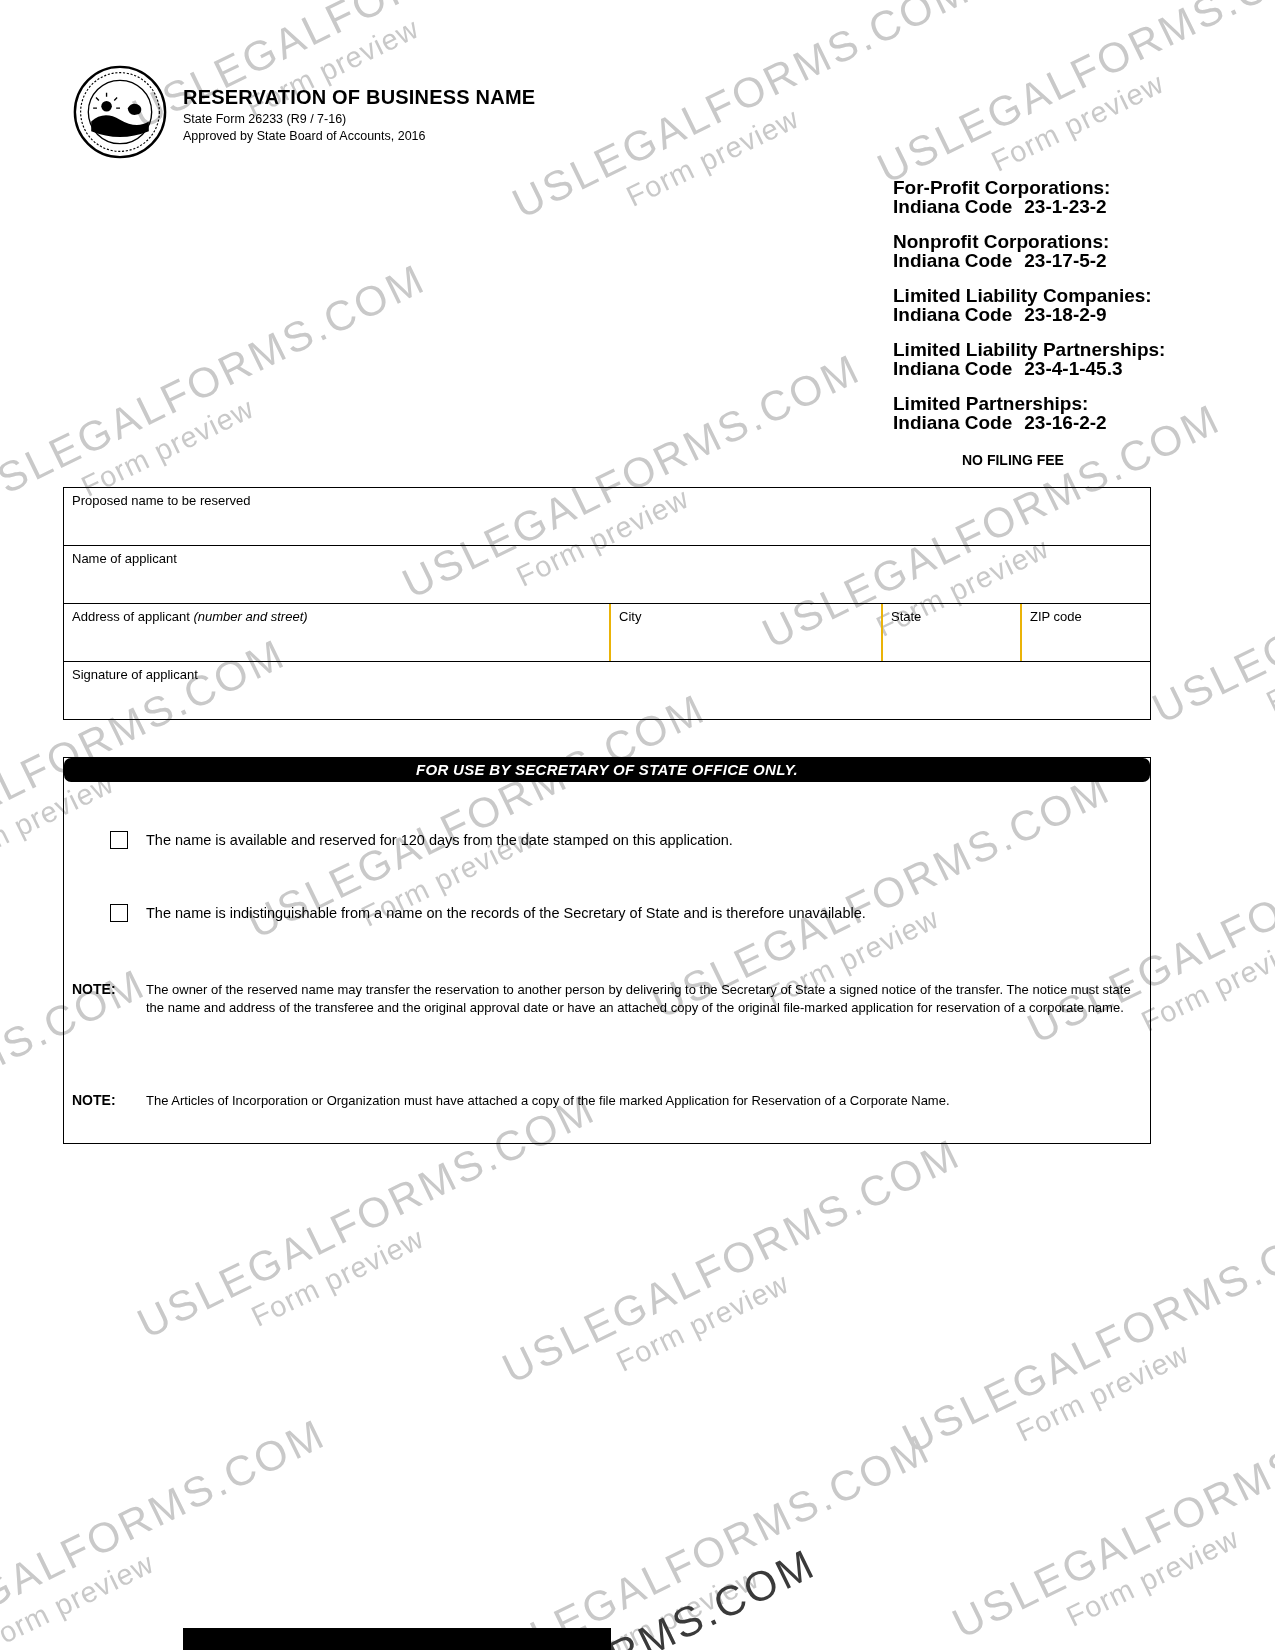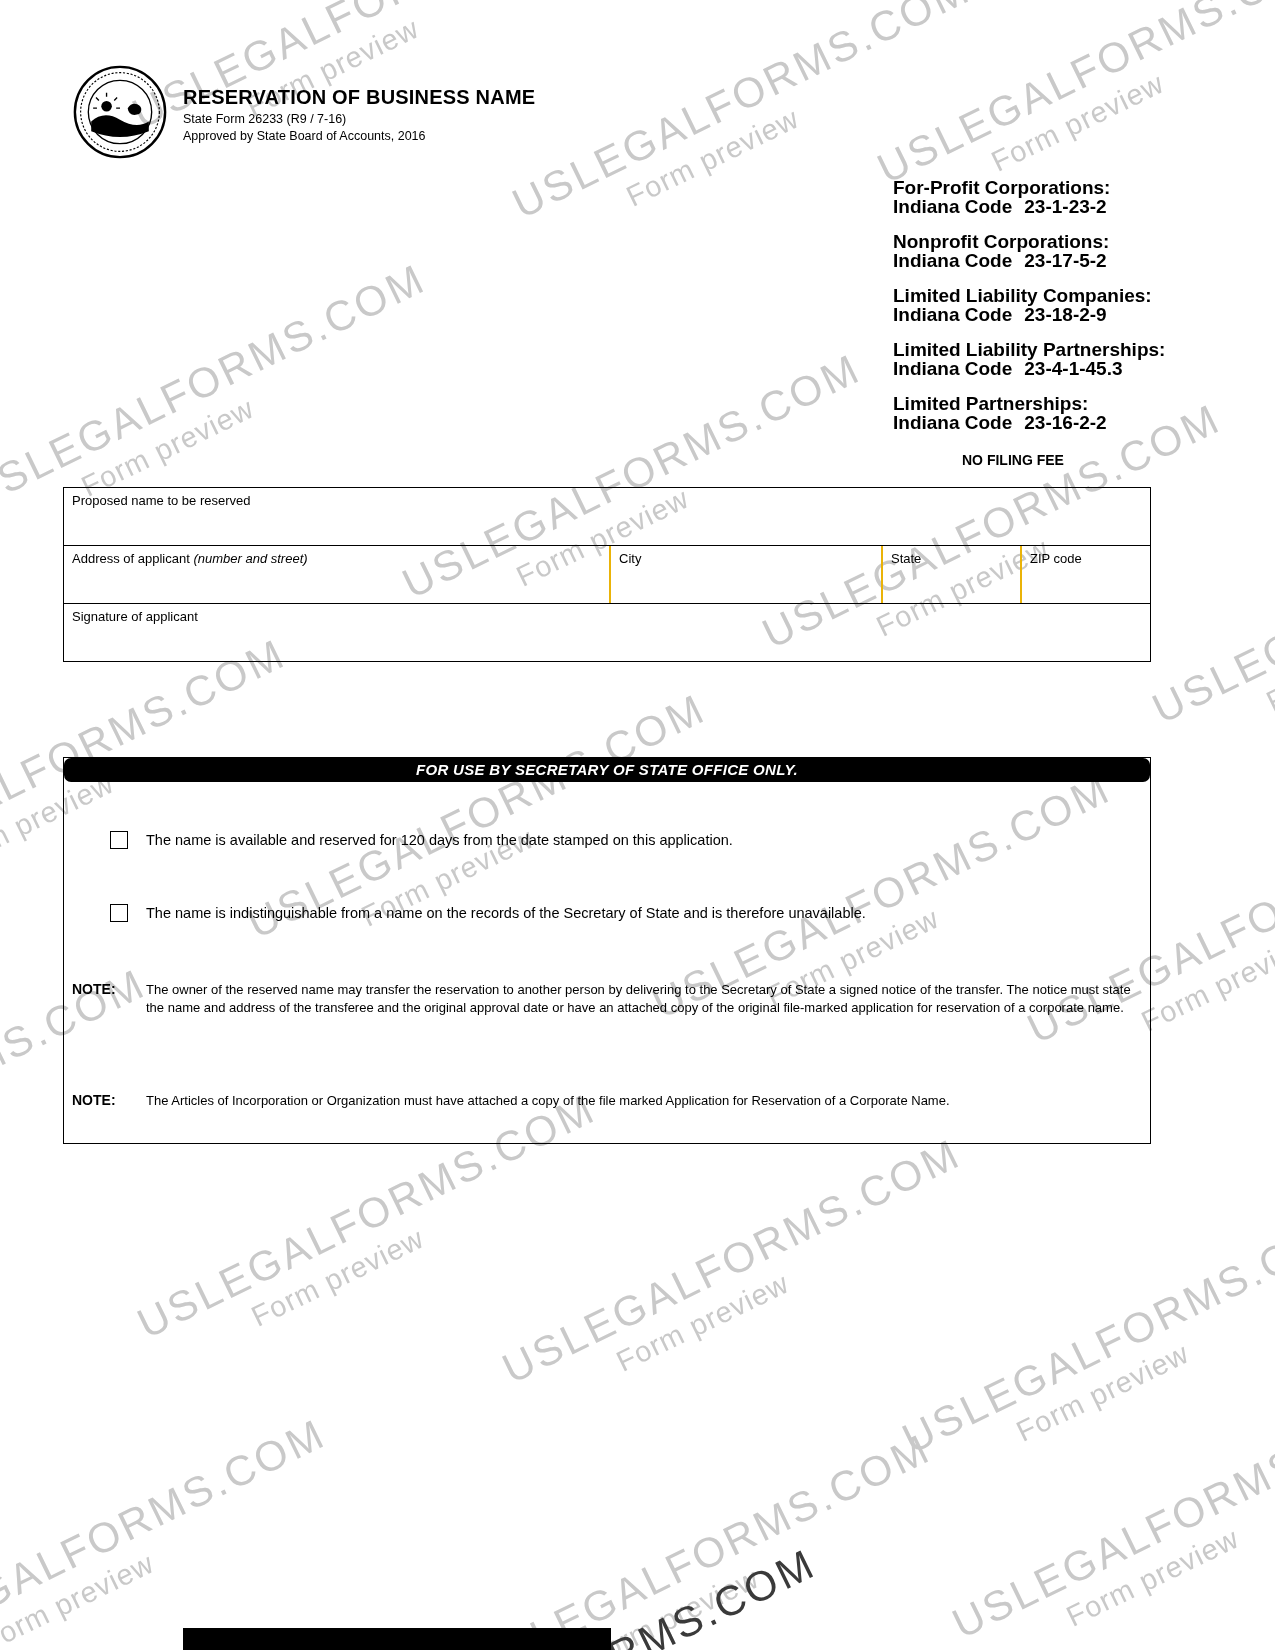--- a/index.html
+++ b/index.html
@@ -170,20 +170,25 @@
 
     <div class="no-fee">NO FILING FEE</div>
 
     <div class="app-table">
       <div class="t-row">
         <div class="t-cell grow">
           <span class="cell-label">Proposed name to be reserved</span>
         </div>
       </div>
       <div class="t-row bt">
+        <div class="t-cell grow">
+          <span class="cell-label">Name of applicant</span>
+        </div>
+      </div>
+      <div class="t-row bt">
         <div class="t-cell" style="width:545px">
           <span class="cell-label"><span>Address of applicant</span> <i>(number and street)</i></span>
         </div>
         <div class="t-cell bl" style="width:270px">
           <span class="cell-label">City</span>
         </div>
         <div class="t-cell bl" style="width:137px">
           <span class="cell-label">State</span>
         </div>
         <div class="t-cell bl grow">

